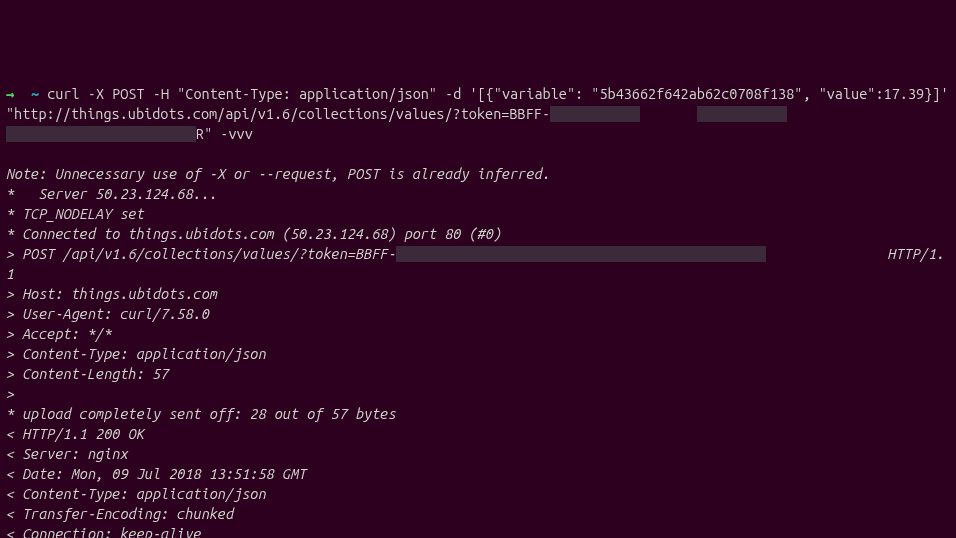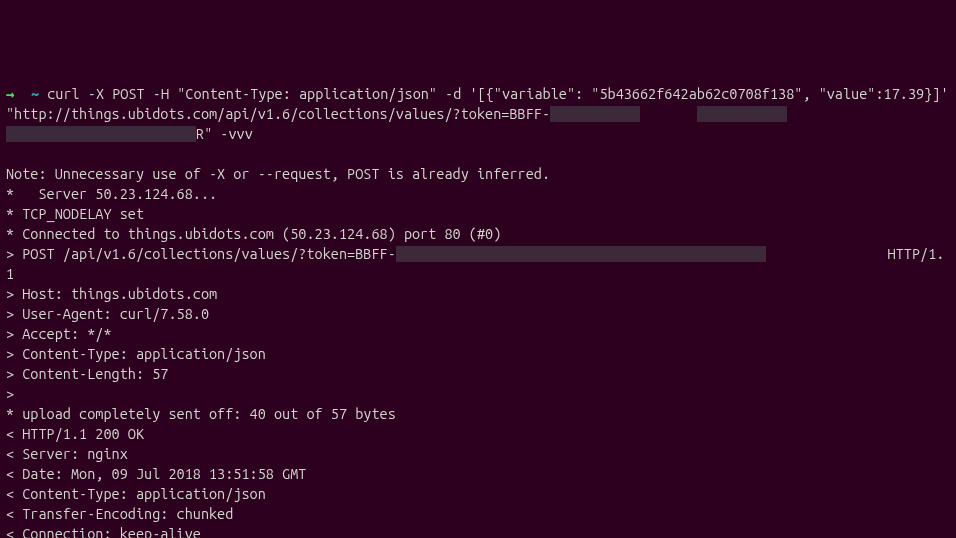--- a/index.html
+++ b/index.html
@@ -21,41 +21,41 @@
     .cmd { color: #d3d7cf; }
     .redact {
       display: inline-block;
       background: #3c2a3b;
       height: 16px;
       vertical-align: text-bottom;
     }
     .w1 { width: 90px; }
     .w2 { width: 190px; }
     .w3 { width: 370px; }
-    .out { color: #d3d7cf; }
+    .out { color: #d3d7cf; font-style: italic; }
   </style>
 </head>
 <body>
 
 
 
 <div><span><span class="arrow">→</span>  <span class="tilde">~</span> <span class="cmd">curl -X POST -H "Content-Type: application/json" -d '[{"variable": "5b43662f642ab62c0708f138", "value":17.39}]' "http://things.ubidots.com/api/v1.6/collections/values/?token=BBFF-</span><span class="redact w1"></span>       <span class="redact w1"></span>       <span class="redact w2"></span><span class="cmd">R</span><span class="cmd">" -vvv</span></span>
 
 <span class="out">Note: Unnecessary use of -X or --request, POST is already inferred.</span>
 <span class="out">*   Server 50.23.124.68...</span>
 <span class="out">* TCP_NODELAY set</span>
 <span class="out">* Connected to things.ubidots.com (50.23.124.68) port 80 (#0)</span>
 <span class="out">&gt; POST /api/v1.6/collections/values/?token=BBFF-</span><span class="redact w3"></span>              <span class="out"> HTTP/1.1</span>
 <span class="out">&gt; Host: things.ubidots.com</span>
 <span class="out">&gt; User-Agent: curl/7.58.0</span>
 <span class="out">&gt; Accept: */*</span>
 <span class="out">&gt; Content-Type: application/json</span>
 <span class="out">&gt; Content-Length: 57</span>
 <span class="out">&gt;</span>
-<span class="out">* upload completely sent off: 40 out of 57 bytes</span>
+<span class="out">* upload completely sent off: 28 out of 57 bytes</span>
 <span class="out">&lt; HTTP/1.1 200 OK</span>
 <span class="out">&lt; Server: nginx</span>
 <span class="out">&lt; Date: Mon, 09 Jul 2018 13:51:58 GMT</span>
 <span class="out">&lt; Content-Type: application/json</span>
 <span class="out">&lt; Transfer-Encoding: chunked</span>
 <span class="out">&lt; Connection: keep-alive</span>
 
 
 
 

